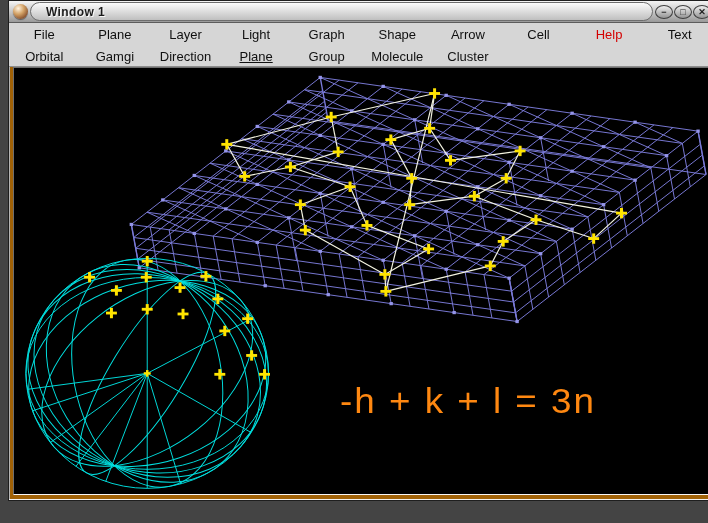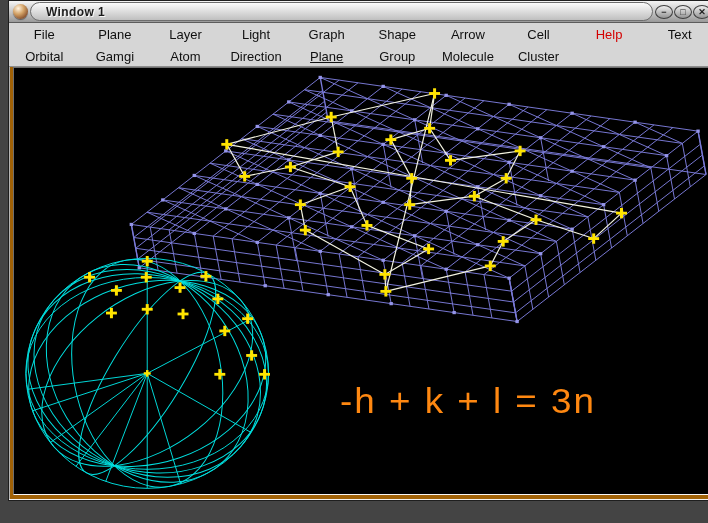--- a/index.html
+++ b/index.html
@@ -75,21 +75,20 @@
       <div class="menu-item" style="color: rgb(16, 16, 16);">Layer</div>
       <div class="menu-item" style="color: rgb(16, 16, 16);">Light</div>
       <div class="menu-item" style="color: rgb(16, 16, 16);">Graph</div>
       <div class="menu-item" style="color: rgb(16, 16, 16);">Shape</div>
       <div class="menu-item" style="color: rgb(16, 16, 16);">Arrow</div>
       <div class="menu-item" style="color: rgb(16, 16, 16);">Cell</div>
       <div class="menu-item" style="color: rgb(212, 0, 0);">Help</div>
       <div class="menu-item" style="color: rgb(16, 16, 16);">Text</div>
       <div class="menu-item" style="color: rgb(16, 16, 16);">Orbital</div>
       <div class="menu-item" style="color: rgb(16, 16, 16);">Gamgi</div>
-      <div class="menu-item" style="color: rgb(16, 16, 16);">Atom</div>
       <div class="menu-item" style="color: rgb(16, 16, 16);">Direction</div>
       <div class="menu-item" style="color: rgb(16, 16, 16); text-decoration: underline;">Plane</div>
       <div class="menu-item" style="color: rgb(16, 16, 16);">Group</div>
       <div class="menu-item" style="color: rgb(16, 16, 16);">Molecule</div>
       <div class="menu-item" style="color: rgb(16, 16, 16);">Cluster</div>
     </div>
 
   <div class="viewport">
     <svg id="gl" viewBox="4 66 700 452" preserveAspectRatio="none">
       <defs>

